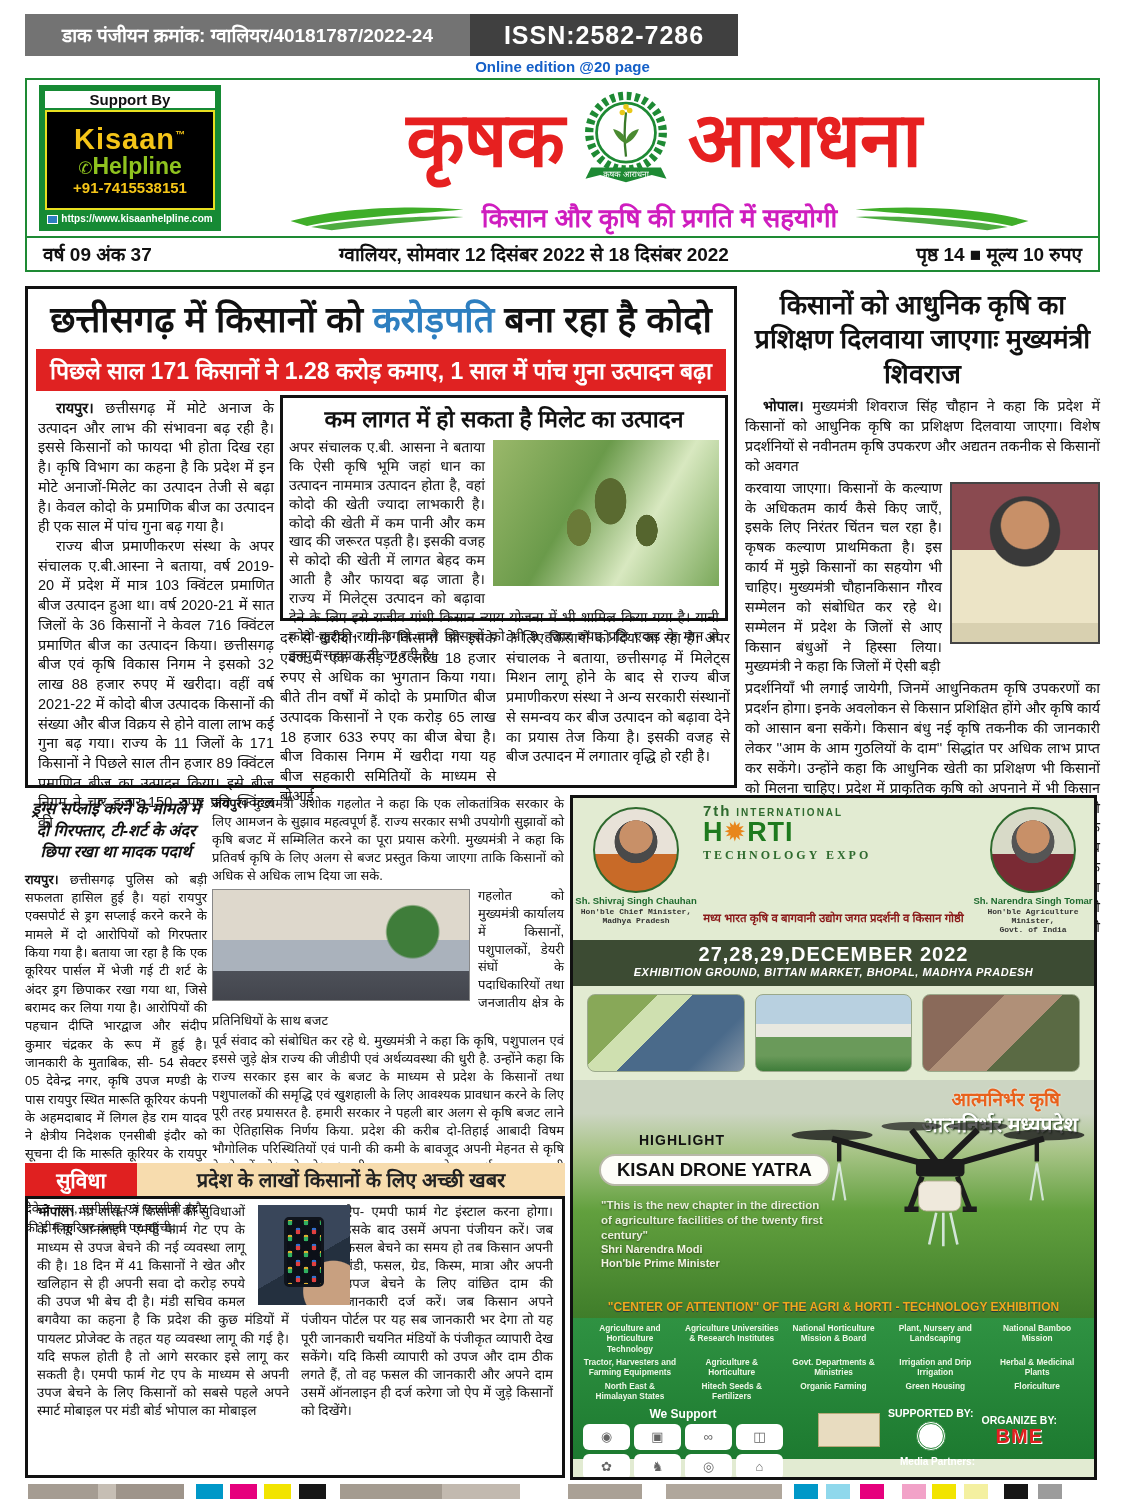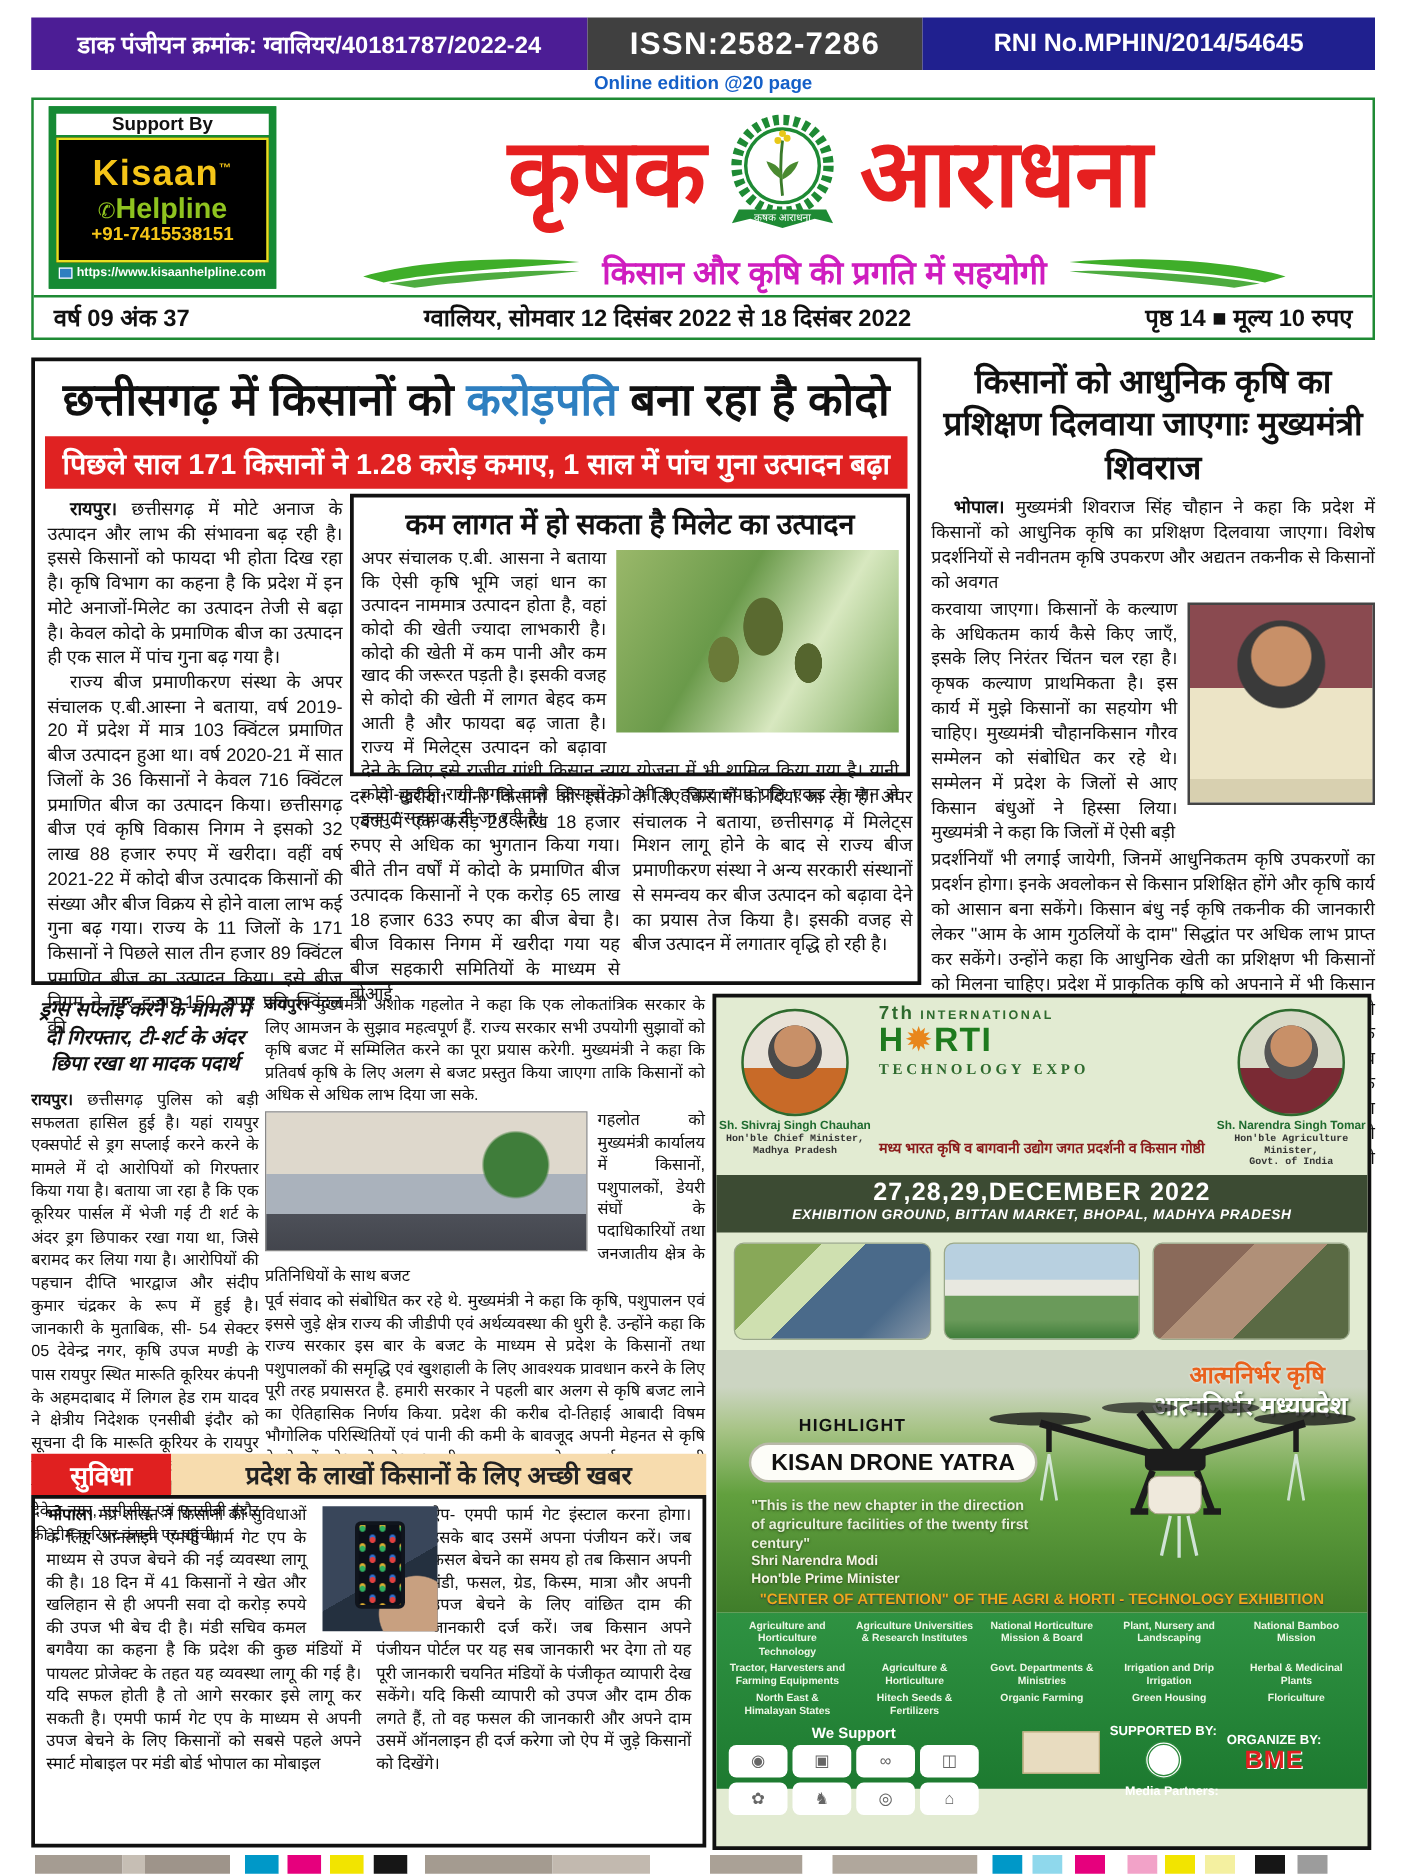--- a/index.html
+++ b/index.html
@@ -3,21 +3,21 @@
 <meta charset="utf-8">
 <style>
   html,body{margin:0;padding:0;background:#e8e8e8;}
   .page{position:relative;width:1125px;height:1500px;background:#ffffff;margin:0 auto;
         font-family:"Liberation Sans","DejaVu Sans",sans-serif;color:#111;overflow:hidden;}
   .page *{box-sizing:border-box;}
 
   
   .topbar{position:absolute;left:25px;top:14px;width:1075px;height:42px;display:flex;}
   .tb-seg{display:flex;align-items:center;justify-content:center;color:#fff;font-weight:800;}
-  .tb-postal{flex:0 0 445px;background:#4c1d95;font-size:19px;}
+  .tb-postal{flex:0 0 445px;background:#737373;font-size:19px;}
   .tb-issn{flex:0 0 268px;background:#404040;font-size:25px;letter-spacing:1px;}
   .tb-rni{flex:1;background:#20208f;font-size:20px;}
   .online-ed{position:absolute;left:0;top:58px;width:100%;text-align:center;color:#1560c8;
              font-weight:800;font-size:15px;}
 
   
   .masthead{position:absolute;left:25px;top:78px;width:1075px;height:194px;border:2px solid #1e8a34;}
   .mast-main{position:relative;height:156px;}
   .kisaan-box{position:absolute;left:12px;top:5px;width:182px;height:146px;border:3px solid #168a34;
               background:#168a34;display:flex;flex-direction:column;}
@@ -147,21 +147,21 @@
   .ad-hindiline{position:absolute;left:120px;right:120px;top:112px;text-align:center;color:#8a1a1a;
                 font-weight:800;font-size:11.5px;}
   .ad-band{height:46px;background:#3c4b33;color:#fff;text-align:center;padding-top:3px;}
   .band-date{font-weight:800;font-size:20px;letter-spacing:1px;}
   .band-venue{font-style:italic;font-weight:700;font-size:11px;letter-spacing:.5px;}
   .ad-photos{display:flex;gap:10px;padding:8px 14px;height:94px;}
   .ad-ph{flex:1;border-radius:8px;border:1px solid #9aa88a;}
   .ph1{background:linear-gradient(135deg,#88a858 0 30%,#cfe0b0 30% 45%,#4a6a8a 45% 75%,#8898a8);}
   .ph2{background:linear-gradient(180deg,#b8d0e0 0 38%,#e8e8e0 38% 55%,#6a9a5a 55% 80%,#3f7d3a);}
   .ph3{background:linear-gradient(135deg,#8a6a5a 0 35%,#b09078 35% 60%,#5a6a44 60%);}
-  .ad-drone{position:relative;height:210px;
+  .ad-drone{position:relative;height:238px;
      background:linear-gradient(180deg,#ccd5c2 0 14%,#a8c487 30%,#62a03e 55%,#3f7d2a 100%);}
   .atma1{position:absolute;right:34px;top:6px;color:#e8611c;font-weight:800;font-size:19px;
          text-shadow:0 0 2px #fff;}
   .atma2{position:absolute;right:16px;top:30px;color:#fff;font-weight:800;font-size:21px;
          text-shadow:1px 1px 2px #1a3a10;}
   .highlight-lbl{position:absolute;left:66px;top:52px;font-weight:800;font-size:14px;letter-spacing:1px;color:#111;}
   .drone-pill{position:absolute;left:26px;top:74px;background:#fdfdf8;border:2px solid #b8b8a8;
               border-radius:18px;padding:3px 16px;font-weight:800;font-size:18.5px;color:#111;}
   .drone-quote{position:absolute;left:28px;top:118px;width:230px;color:#e8f0da;font-weight:700;
                font-size:11.5px;line-height:1.3;text-shadow:0 1px 2px #2a4a18;}
@@ -194,21 +194,20 @@
   .pbar{height:15px;flex:0 0 auto;}
 </style>
 </head>
 <body>
 
 <div class="page">
 
   <div class="topbar">
     <div class="tb-seg tb-postal">डाक पंजीयन क्रमांक: ग्वालियर/40181787/2022-24</div>
     <div class="tb-seg tb-issn">ISSN:2582-7286</div>
-    <div class="tb-seg tb-rni">RNI No.MPHIN/2014/54645</div>
   </div>
   <div class="online-ed">Online edition @20 page</div>
 
   <div class="masthead">
     <div class="mast-main">
       <div class="kisaan-box">
         <div class="kb-support">Support By</div>
         <div class="kb-black">
           <div class="kb-kisaan"><span>Kisaan</span><sup>™</sup></div>
           <div class="kb-helpline"><span class="kb-phicon">✆</span><span>Helpline</span></div>

